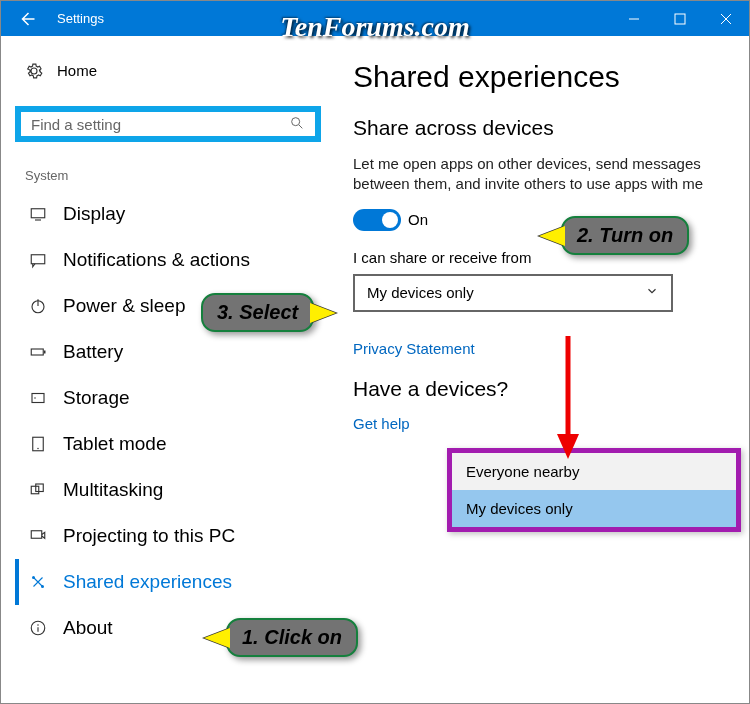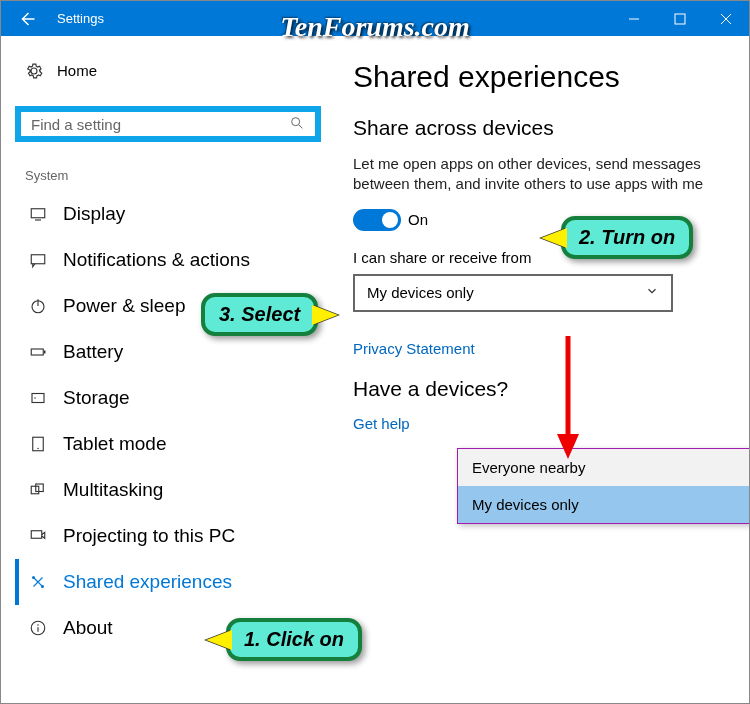--- a/index.html
+++ b/index.html
@@ -23,25 +23,25 @@
   h1 { font-size: 30px; font-weight: 300; margin-bottom: 22px; }
   h2 { font-size: 21px; font-weight: 400; margin-bottom: 14px; }
   .desc { font-size: 15px; color: #222; line-height: 1.35; margin-bottom: 14px; }
   .toggle-row { display: flex; align-items: center; gap: 7px; margin-bottom: 18px; }
   .toggle { width: 48px; height: 22px; background: #0078d7; border-radius: 11px; position: relative; }
   .toggle::after { content: ""; position: absolute; right: 3px; top: 3px; width: 16px; height: 16px; background: #fff; border-radius: 50%; }
   .toggle-label { font-size: 15px; }
   .sub-label { font-size: 15px; margin-bottom: 8px; }
   .dropdown { border: 2px solid #666; height: 38px; display: flex; align-items: center; padding: 0 12px; font-size: 15px; width: 320px; justify-content: space-between; margin-bottom: 28px; }
   .link { color: #0067c0; font-size: 15px; display: block; margin-bottom: 20px; }
-  .callout { position: absolute; background: #5eead4; border: 4px solid #15803d; border-radius: 14px; padding: 6px 14px; font-weight: bold; font-style: italic; font-size: 20px; box-shadow: 3px 3px 6px rgba(0,0,0,0.4); z-index: 50; }
+  .callout { position: absolute; background: #737373; border: 2px solid #15803d; border-radius: 14px; padding: 6px 14px; font-weight: bold; font-style: italic; font-size: 20px; box-shadow: 3px 3px 6px rgba(0,0,0,0.4); z-index: 50; }
   .callout::after { content: ""; position: absolute; width: 0; height: 0; }
   .callout.right::after { right: -24px; top: 50%; transform: translateY(-50%); border-left: 26px solid #ffef00; border-top: 10px solid transparent; border-bottom: 10px solid transparent; filter: drop-shadow(2px 0 0 #333); }
   .callout.left::after { left: -24px; top: 50%; transform: translateY(-50%); border-right: 26px solid #ffef00; border-top: 10px solid transparent; border-bottom: 10px solid transparent; filter: drop-shadow(-2px 0 0 #333); }
-  .dropdown-popup { position: absolute; left: 456px; top: 447px; width: 294px; background: #f2f2f2; border: 1px solid #a21caf; box-shadow: 2px 2px 6px rgba(0,0,0,0.25); z-index: 40; }
+  .dropdown-popup { position: absolute; left: 446px; top: 447px; width: 294px; background: #f2f2f2; border: 5px solid #a21caf; box-shadow: 2px 2px 6px rgba(0,0,0,0.25); z-index: 40; }
   .dd-item { padding: 10px 14px; font-size: 15px; }
   .dd-item.selected { background: #95c7ee; }
   .arrow { position: absolute; z-index: 45; }
   .watermark { position: absolute; top: 10px; left: 50%; transform: translateX(-50%); color: #fff; font-family: Georgia, serif; font-style: italic; font-weight: bold; font-size: 28px; text-shadow: 2px 2px 3px rgba(0,0,0,0.7), -1px -1px 2px rgba(0,0,0,0.5); z-index: 60; }
 </style>
 </head>
 <body>
 
 <div class="titlebar">
   <div class="back-btn">

